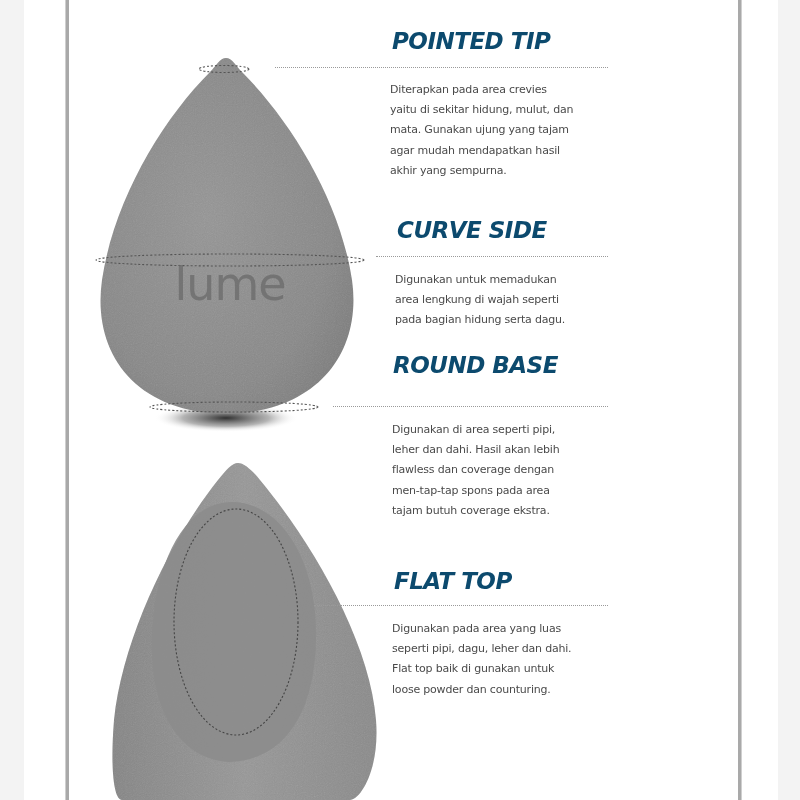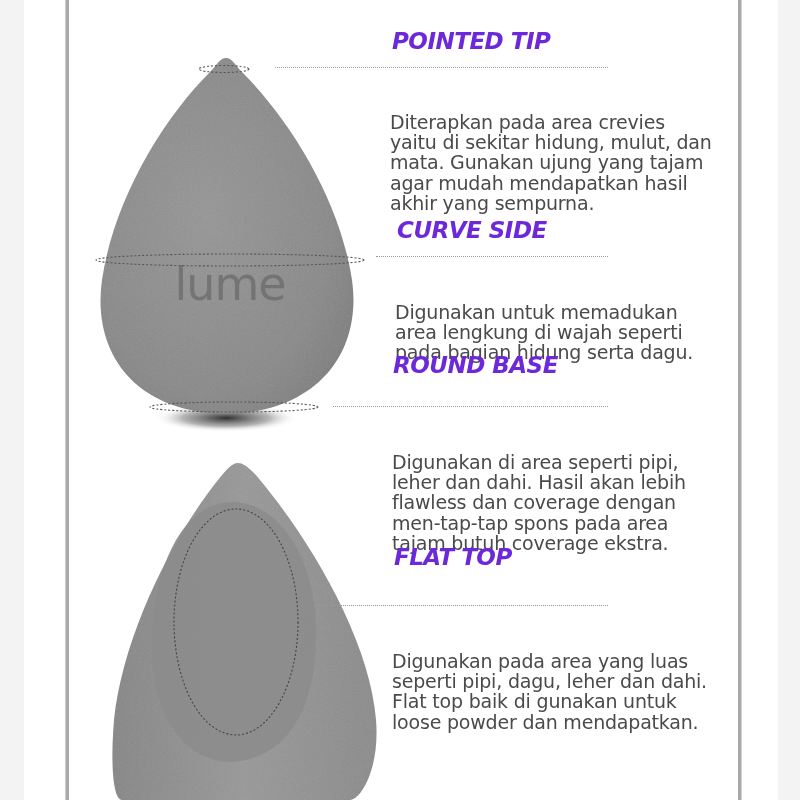--- a/index.html
+++ b/index.html
@@ -9,29 +9,29 @@
     .outer-right { position: absolute; left: 778px; top: 0; width: 22px; height: 800px; background: #f3f3f3; }
     .page { position: absolute; left: 24px; top: 0; width: 754px; height: 800px; background: #ffffff; }
     .border-left { position: absolute; left: 65px; top: 0; width: 4px; height: 800px; background: #a9a9a9; border-left: 1px solid #cfcfcf; }
     .border-right { position: absolute; left: 738px; top: 0; width: 4px; height: 800px; background: #a9a9a9; border-right: 1px solid #cfcfcf; }
 
     .art { position: absolute; left: 0; top: 0; width: 800px; height: 800px; }
     .title {
       position: absolute;
       font-family: "DejaVu Sans", sans-serif;
       font-weight: bold; font-style: italic;
-      font-size: 23px; color: #6d28d9; letter-spacing: -0.5px;
+      font-size: 23px; color: #0c4a6e; letter-spacing: -0.5px;
       white-space: nowrap;
     }
     .leader { position: absolute; height: 0; border-top: 1.5px dotted #9a9a9a; }
     .desc {
       position: absolute;
       font-family: "DejaVu Sans", sans-serif;
-      font-size: 19px; line-height: 20.2px; color: #4a4a4a;
-      white-space: pre-line; letter-spacing: -0.2px; margin-top: 32px;
+      font-size: 11px; line-height: 20.2px; color: #4a4a4a;
+      white-space: pre-line; letter-spacing: -0.2px;
     }
   </style>
 </head>
 <body>
 
 <div class="outer-left"></div>
 <div class="outer-right"></div>
 <div class="page"></div>
 <div class="border-left"></div>
 <div class="border-right"></div>
@@ -122,19 +122,19 @@
   <div class="title" style="left:393px; top:352px;">ROUND BASE</div>
   <div class="leader" style="left:333px; top:406px; width:275px;"></div>
   <div class="desc" style="left:392px; top:420px;">Digunakan di area  seperti pipi,
 leher dan dahi. Hasil akan lebih
 flawless dan coverage dengan
 men-tap-tap spons pada area
 tajam butuh coverage ekstra.</div>
 </div>
 
 <div>
-  <div class="title" style="left:394px; top:544px;font-style:italic;">FLAT TOP</div>
+  <div class="title" style="left:394px; top:568px;font-style:italic;">FLAT TOP</div>
   <div class="leader" style="left:314px; top:605px; width:294px;"></div>
   <div class="desc" style="left:392px; top:619px;">Digunakan pada area yang luas
 seperti pipi, dagu, leher dan dahi.
 Flat top baik di gunakan untuk
-loose powder dan mendapatkan.</div>
+loose powder dan counturing.</div>
 </div>
 
 </body></html>

